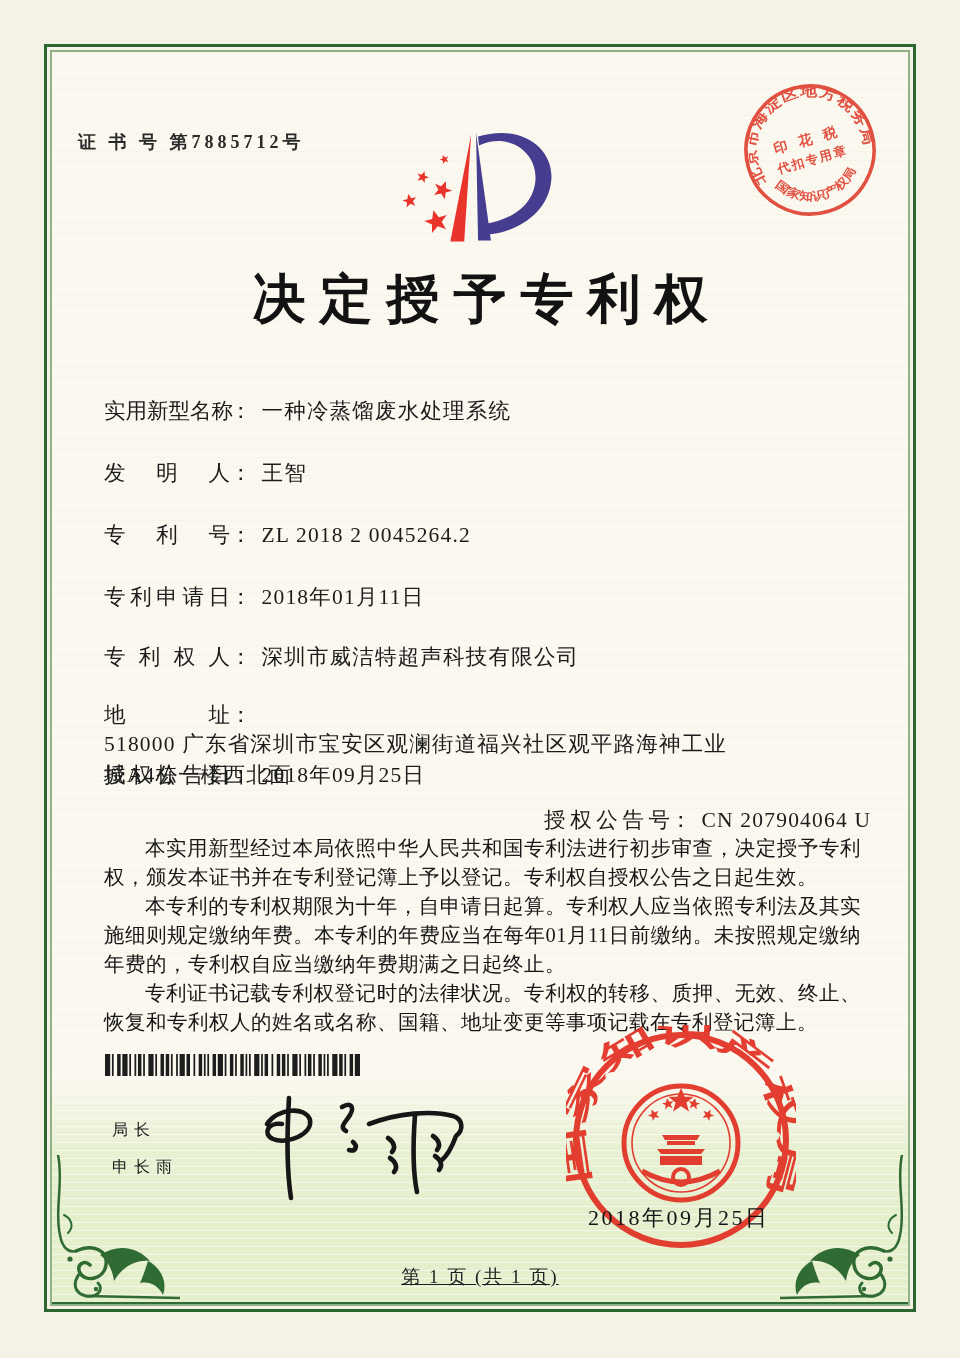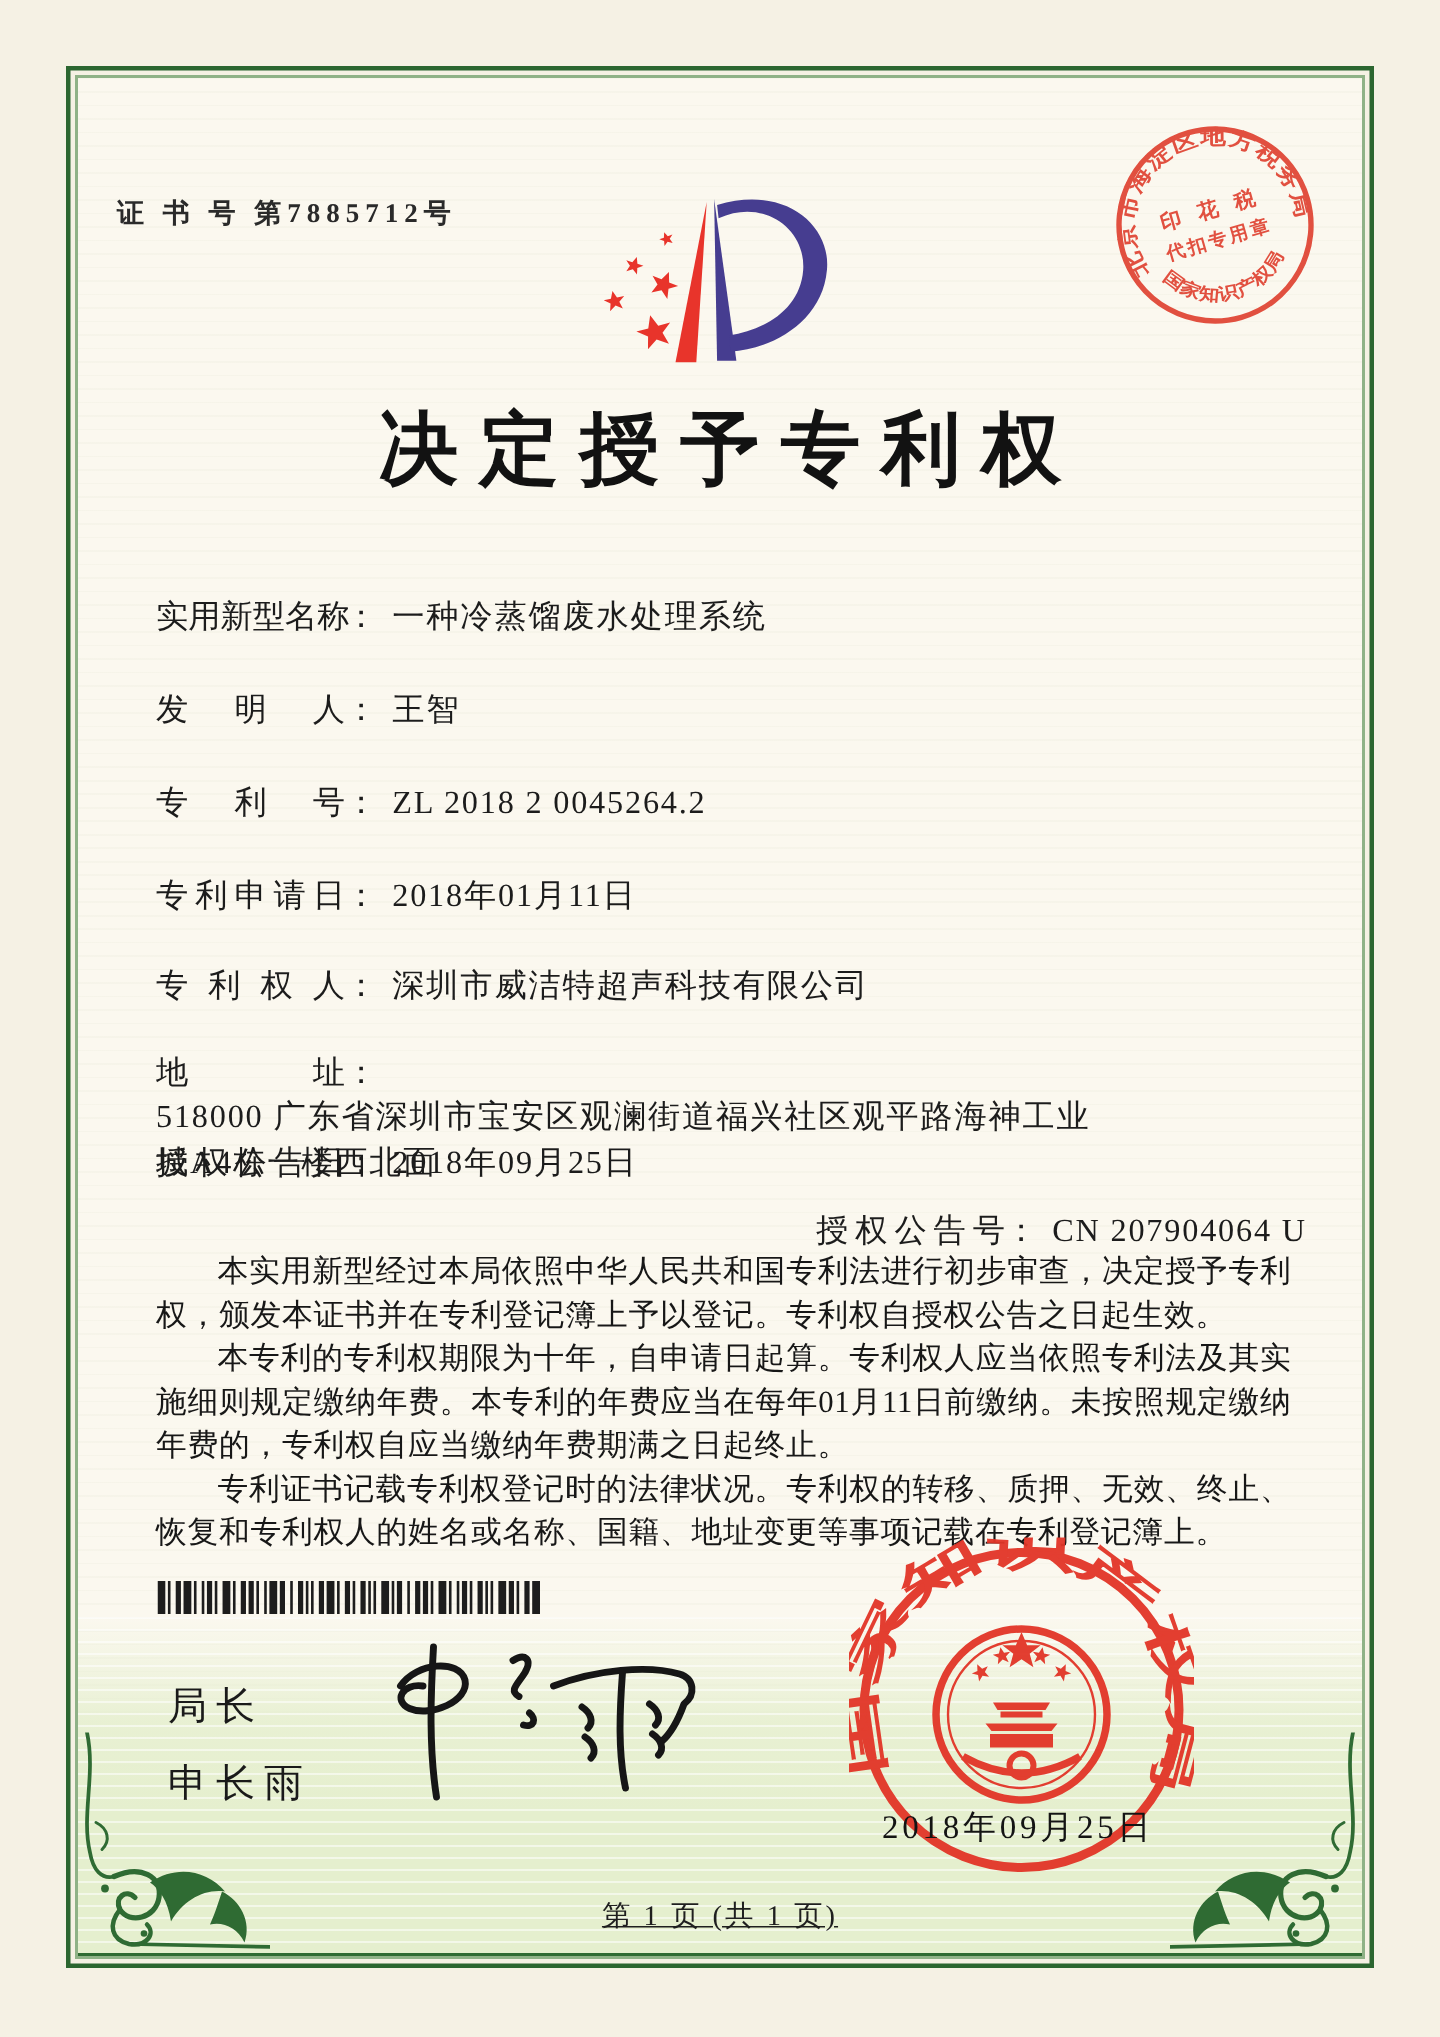--- a/index.html
+++ b/index.html
@@ -54,21 +54,21 @@
   .grant-right{position:absolute;left:440px;top:0;white-space:nowrap;margin-top:45px;}
 
   .body-text{position:absolute;left:104px;top:834px;width:757px;z-index:2;}
   .body-text p{
     margin:0;font-size:20.5px;line-height:29px;letter-spacing:0.5px;
     text-indent:2em;text-align:justify;color:#171717;
   }
 
   .barcode{position:absolute;left:105px;top:1054px;z-index:2;}
 
-  .director{position:absolute;left:112px;top:1120px;z-index:2;font-size:26px;letter-spacing:6px;color:#1a1a1a;}
+  .director{position:absolute;left:112px;top:1120px;z-index:2;font-size:16px;letter-spacing:6px;color:#1a1a1a;}
   .director .line{margin-bottom:16px;}
   .signature{position:absolute;left:256px;top:1092px;width:220px;height:112px;z-index:2;}
 
   .office-stamp{position:absolute;left:566px;top:1025px;width:230px;height:230px;z-index:3;opacity:0.95;}
   .stamp-date{
     position:absolute;left:588px;top:1203px;z-index:4;
     font-size:22px;letter-spacing:2.5px;color:#141414;
   }
   .footer{
     position:absolute;left:0;right:0;top:1264px;z-index:2;

